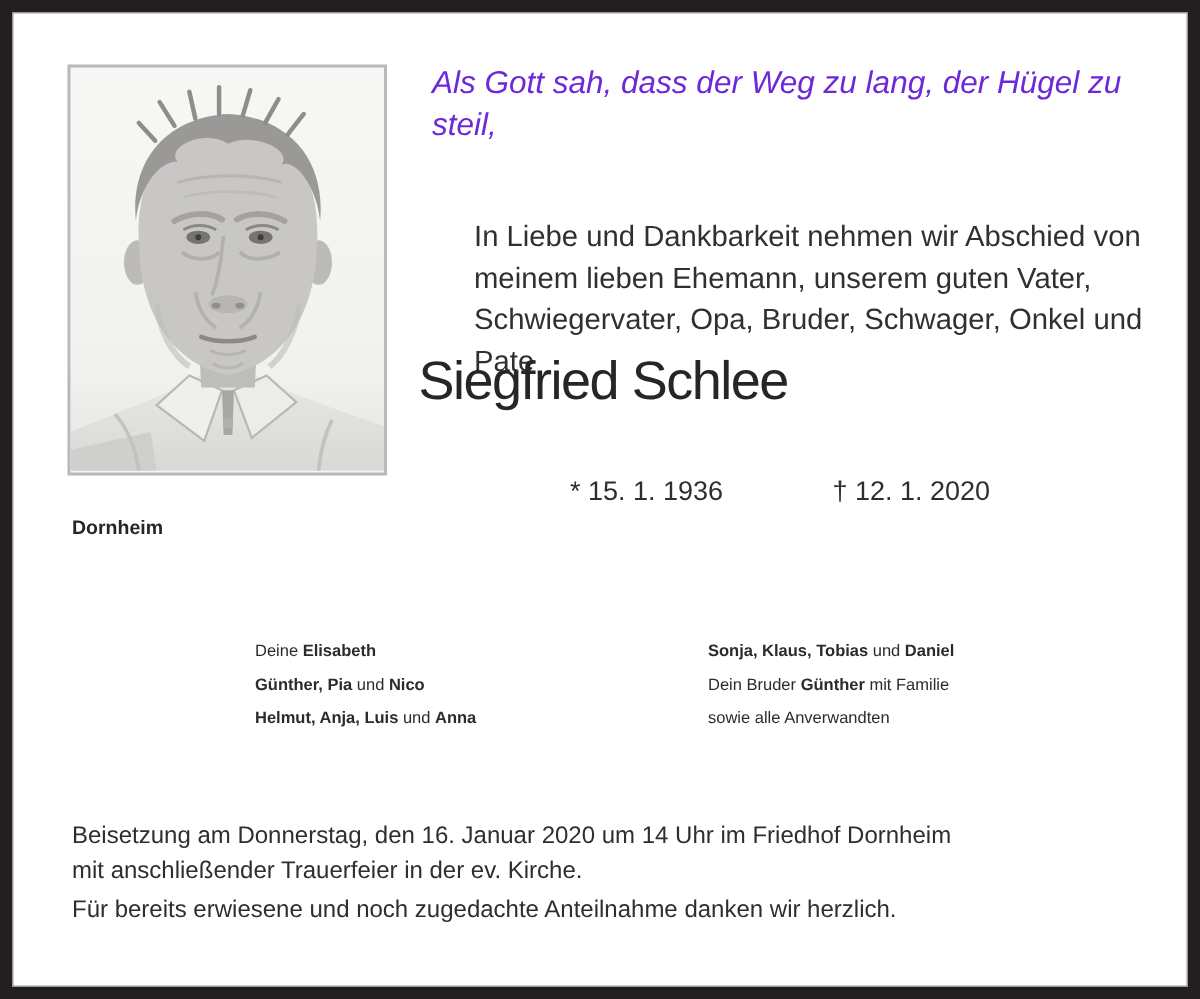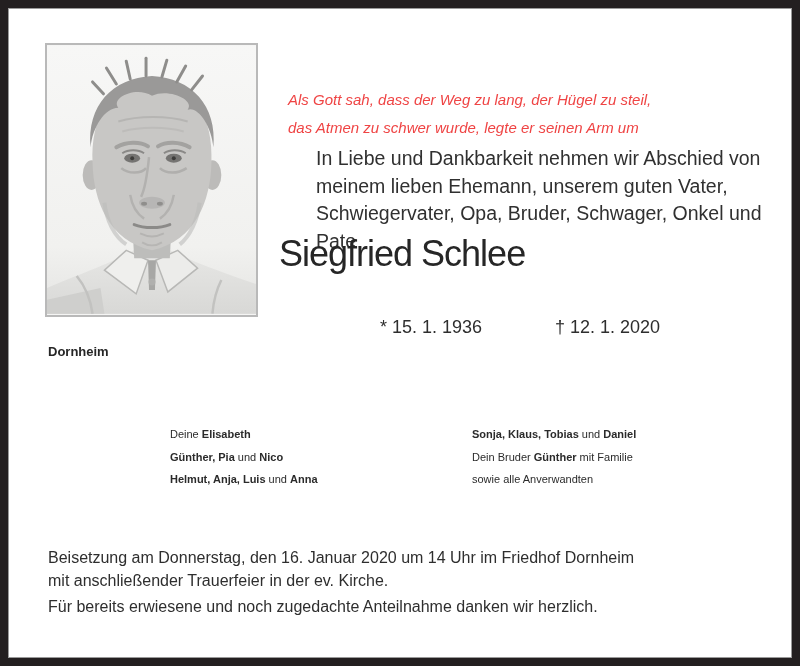--- a/index.html
+++ b/index.html
@@ -26,25 +26,24 @@
     border: 2px solid #b9b9b9;
     background: #f5f5f4;
     overflow: hidden;
   }
   .photo-frame svg { display: block; width: 100%; height: 100%; }
 
   
   .quote {
     left: 279px; top: 33px;
     width: 480px;
-    font-size: 15px;
+    font-size: 21px;
     line-height: 27.5px;
     font-style: italic;
-    color: #ef4444;
-    margin-top: 44px;
+    color: #6d28d9;
   }
   .intro {
     left: 279px; top: 136px;
     width: 490px;
     font-size: 19.5px;
     line-height: 27.5px;
     color: #303030;
     margin-left: 28px;
   }
   .name {
@@ -181,21 +180,20 @@
       <path d="M94,189 C102,193 110,193 118,189" stroke="#b5b4b2" stroke-width="2" fill="none"></path>
 
       <path d="M96,198 C102,202 110,202 116,198" stroke="#b7b6b4" stroke-width="2" fill="none"></path>
       <path d="M58,158 C60,176 68,192 80,200" stroke="#bdbcba" stroke-width="4" fill="none" opacity="0.6"></path>
       <path d="M154,158 C152,176 144,192 134,200" stroke="#bdbcba" stroke-width="4" fill="none" opacity="0.6"></path>
     </svg>
   </div>
 
   <div class="abs quote">
     <div>Als Gott sah, dass der Weg zu lang, der Hügel zu steil,</div>
-    <div>das Atmen zu schwer wurde, legte er seinen Arm um</div>
   </div>
 
   <div class="abs intro">
     <div>In Liebe und Dankbarkeit nehmen wir Abschied von</div>
     <div>meinem lieben Ehemann, unserem guten Vater,</div>
     <div>Schwiegervater, Opa, Bruder, Schwager, Onkel und Pate</div>
   </div>
 
   <div class="abs name">Siegfried Schlee</div>
 

